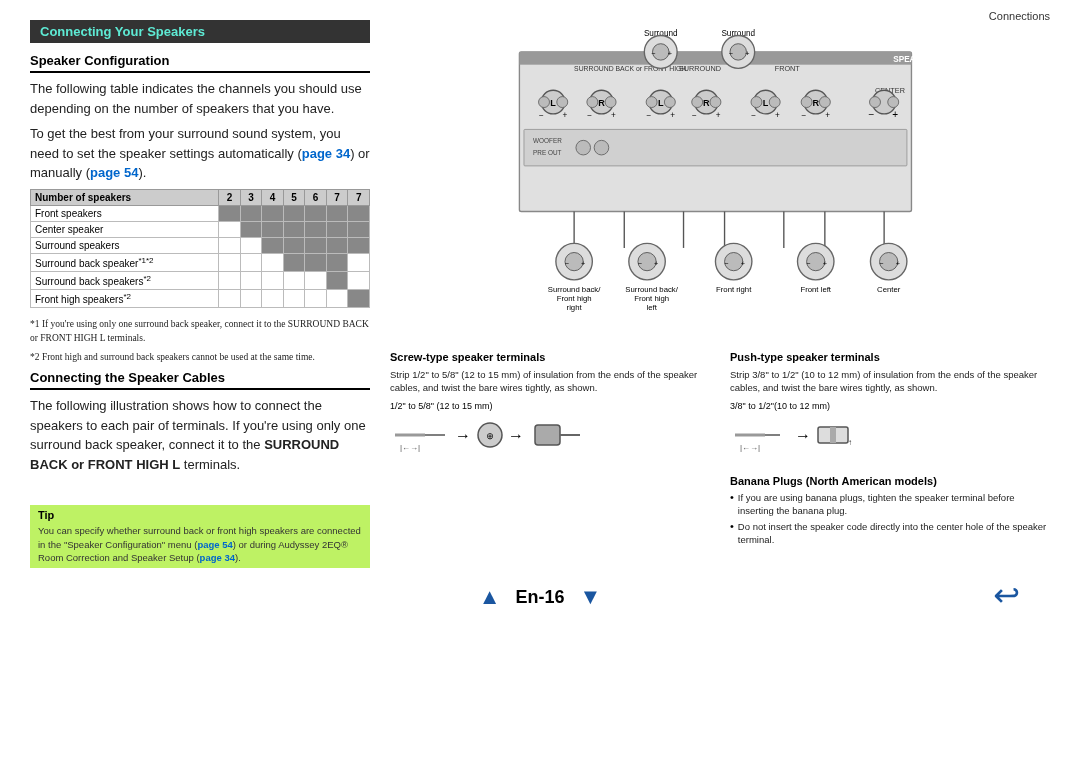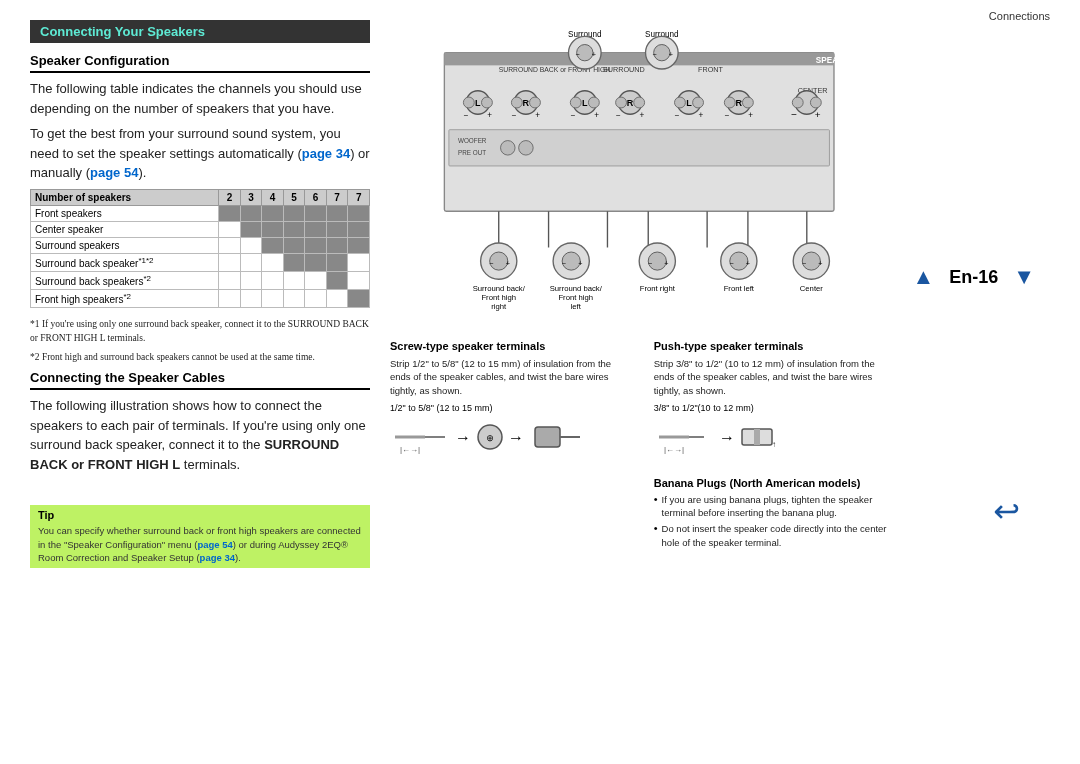--- a/index.html
+++ b/index.html
@@ -10,21 +10,21 @@
       width: 1080px;
       height: 764px;
       overflow: hidden;
       position: relative;
     }
     .page {
       width: 1080px;
       height: 550px;
       padding: 20px 30px 20px 30px;
       display: flex;
-      flex-direction: row;
+      flex-direction: column;
     }
     .top-label {
       position: absolute;
       top: 10px;
       right: 30px;
       font-size: 11px;
       color: #333;
     }
     .content-area {
       display: flex;
@@ -33,20 +33,21 @@
       gap: 20px;
     }
     .left-column {
       width: 340px;
       flex-shrink: 0;
     }
     .right-column {
       flex: 1;
       display: flex;
       flex-direction: column;
+      gap: 11px;
     }
     .page-title {
       font-size: 26px;
       font-weight: bold;
       line-height: 1.15;
       margin-bottom: 14px;
       color: #000;
     }
     .section-header {
       background: #333;

